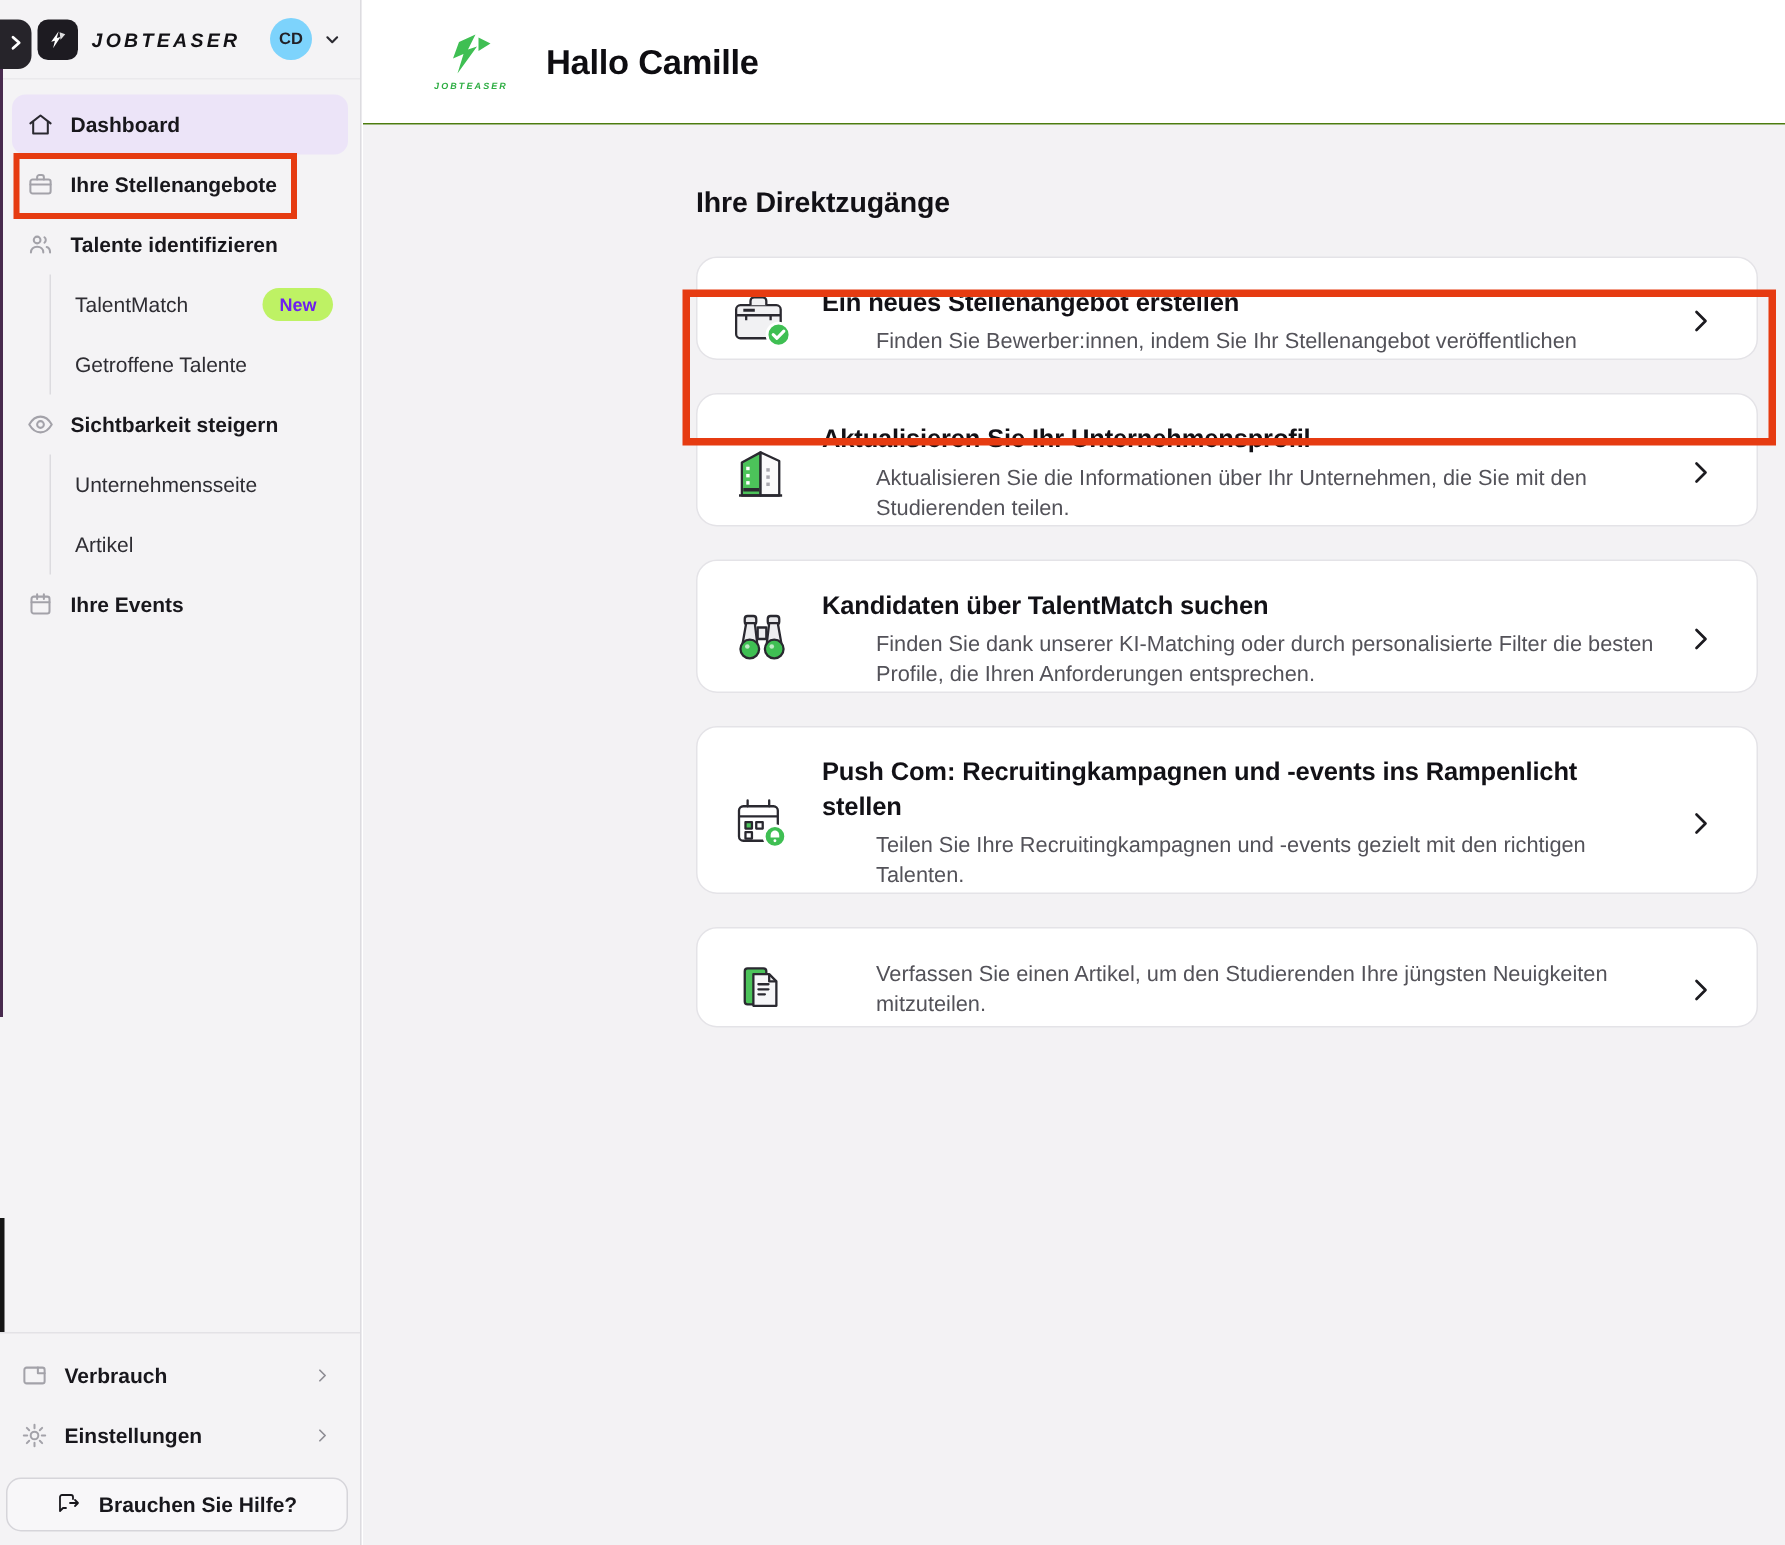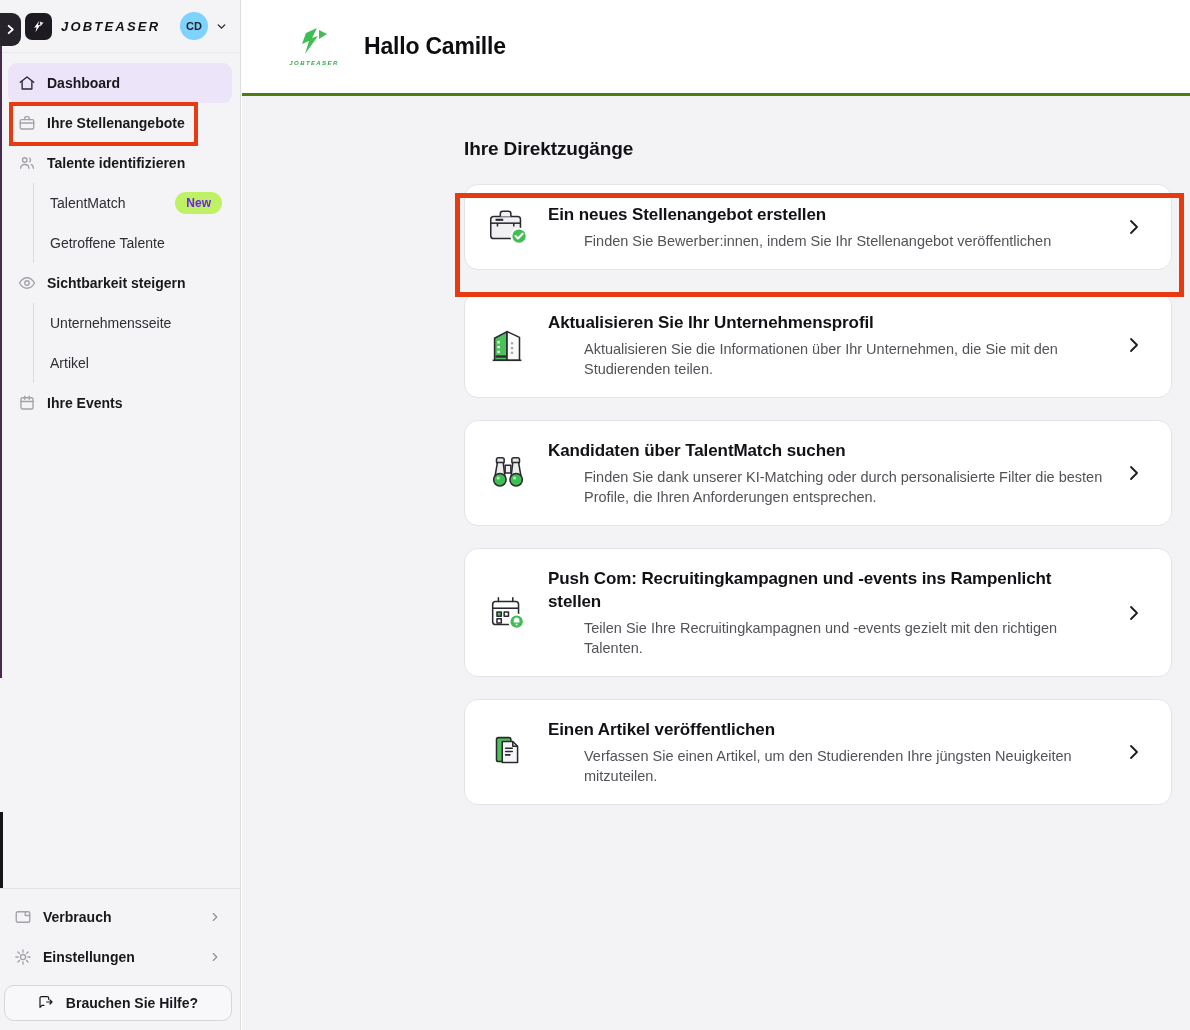--- a/index.html
+++ b/index.html
@@ -75,37 +75,37 @@
     margin-top: 8px; height: 36px; width: 100%;
     border: 1px solid #d6d5da; border-radius: 10px; background: #f8f7f9;
     display: flex; align-items: center; justify-content: center; gap: 12px;
     font-size: 14px; font-weight: 700; color: #18171c; cursor: pointer;
     font-family: inherit;
   }
 
   
   .main { position: absolute; left: 242px; top: 0; right: 0; bottom: 0; background: #f3f2f4; }
   .main-header {
-    height: 96px; background: #ffffff; border-bottom: 3px solid #4d7c0f;
+    height: 83px; background: #ffffff; border-bottom: 1px solid #4d7c0f;
     display: flex; align-items: center; padding-left: 48px;
   }
   .jt-logo { display: flex; flex-direction: column; align-items: center; width: 48px; }
   .jt-logo-caption {
     margin-top: 3px; font-size: 6px; font-weight: 700; letter-spacing: 1.4px;
     color: #2fae44; font-style: italic;
   }
   .greeting { margin-left: 26px; font-size: 23px; font-weight: 800; color: #0e0d11; letter-spacing: -0.2px; }
 
   .content { padding: 42px 0 0 222px; }
   .section-title { font-size: 19px; font-weight: 800; color: #121116; margin-bottom: 24px; letter-spacing: -0.1px; }
   .cards { display: flex; flex-direction: column; gap: 22px; width: 708px; }
   .card {
     display: flex; align-items: center; gap: 17px;
     background: #ffffff; border: 1px solid #e4e3e7; border-radius: 14px;
-    padding: 18px 28px 18px 20px; cursor: pointer; text-decoration: none; color: inherit;
+    padding: 18px 28px 1px 20px; cursor: pointer; text-decoration: none; color: inherit;
   }
   .card-icon { width: 46px; height: 46px; flex: none; }
   .card-body { flex: 1; min-width: 0; }
   .card-title {
     font-size: 17px; font-weight: 800; color: #121116; line-height: 23px;
     margin-bottom: 5px; max-width: 580px; letter-spacing: -0.1px;
   }
   .card-desc { font-size: 14.5px; color: #535259; line-height: 20px; max-width: 620px; margin-left: 36px; }
   .card-chevron { margin-left: auto; flex: none; color: #1c1b20; display: flex; }
 
@@ -383,21 +383,20 @@
       <a class="card">
         <span class="card-icon">
           <svg width="46" height="46" viewBox="0 0 48 48" fill="none" stroke="#2a2930" stroke-width="1.6" stroke-linejoin="round">
             <rect x="12" y="9" width="15" height="25" rx="2" fill="#4cc35a"></rect>
             <path d="M18 13 h11 l5 5 v17 h-16 Z" fill="#f6f6f8"></path>
             <path d="M29 13 v5 h5"></path>
             <path d="M21.5 20 h7 M21.5 23.5 h7 M21.5 27 h4.5" stroke-linecap="round"></path>
           </svg>
         </span>
         <span class="card-body">
-          <div class="card-title">Einen Artikel veröffentlichen</div>
           <div class="card-desc">Verfassen Sie einen Artikel, um den Studierenden Ihre jüngsten Neuigkeiten mitzuteilen.</div>
         </span>
         <span class="card-chevron">
           <svg width="18" height="18" viewBox="0 0 24 24" fill="none" stroke="currentColor" stroke-width="2.4" stroke-linecap="round" stroke-linejoin="round">
               <polyline points="8 4 16 12 8 20"></polyline>
             </svg>
         </span>
       </a>
 
 

